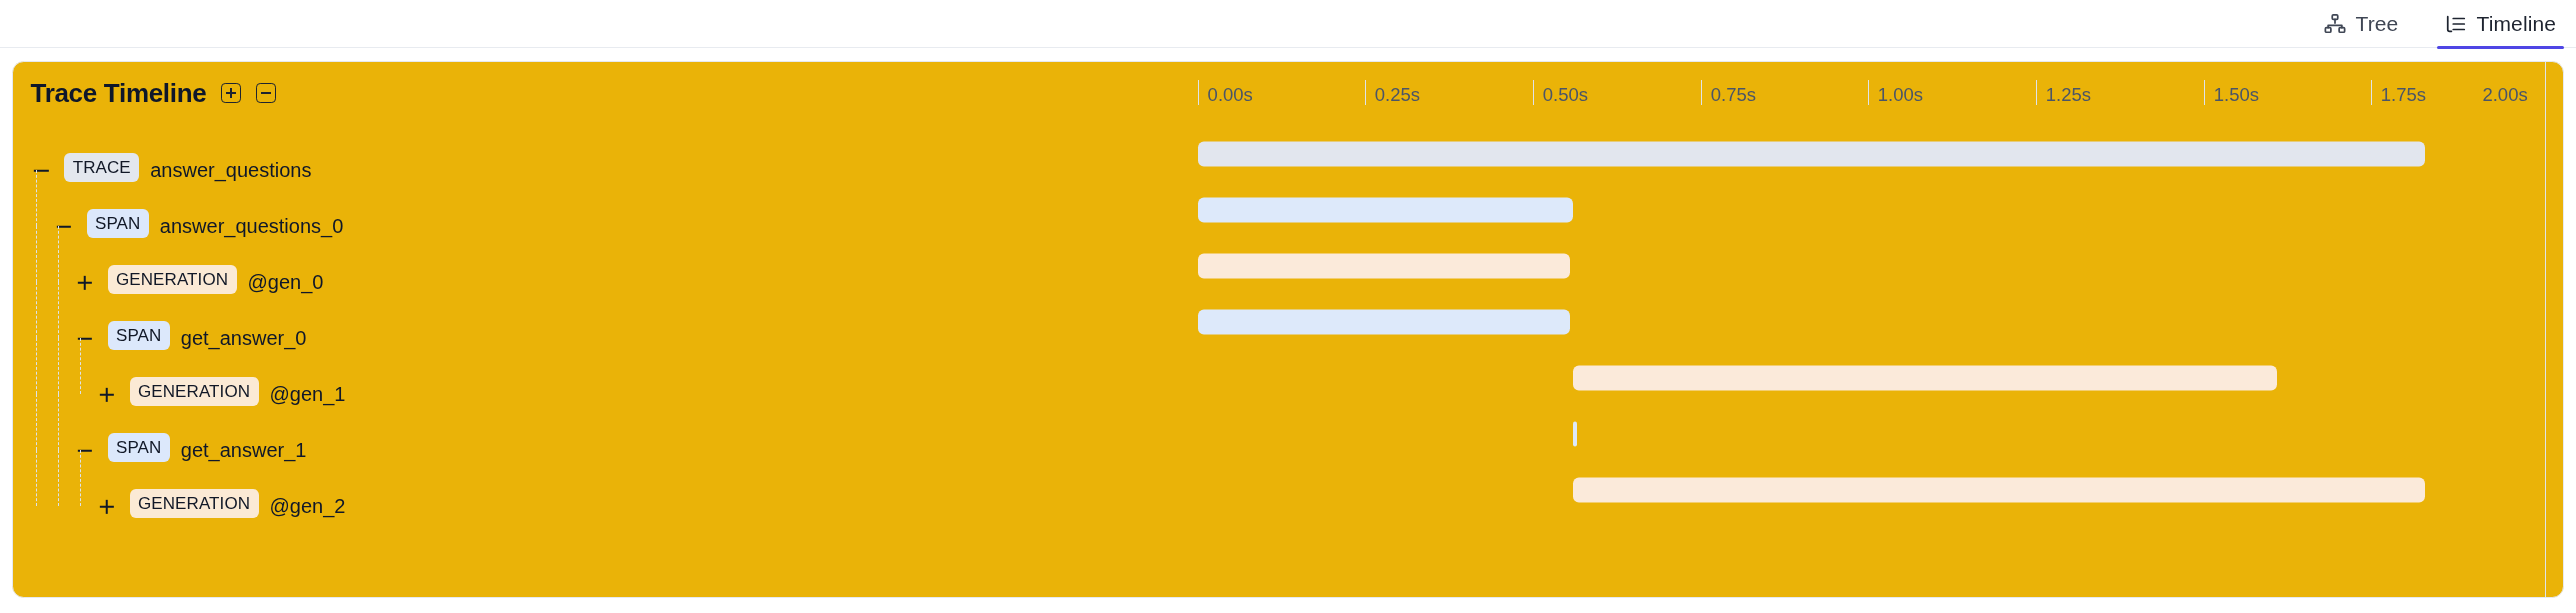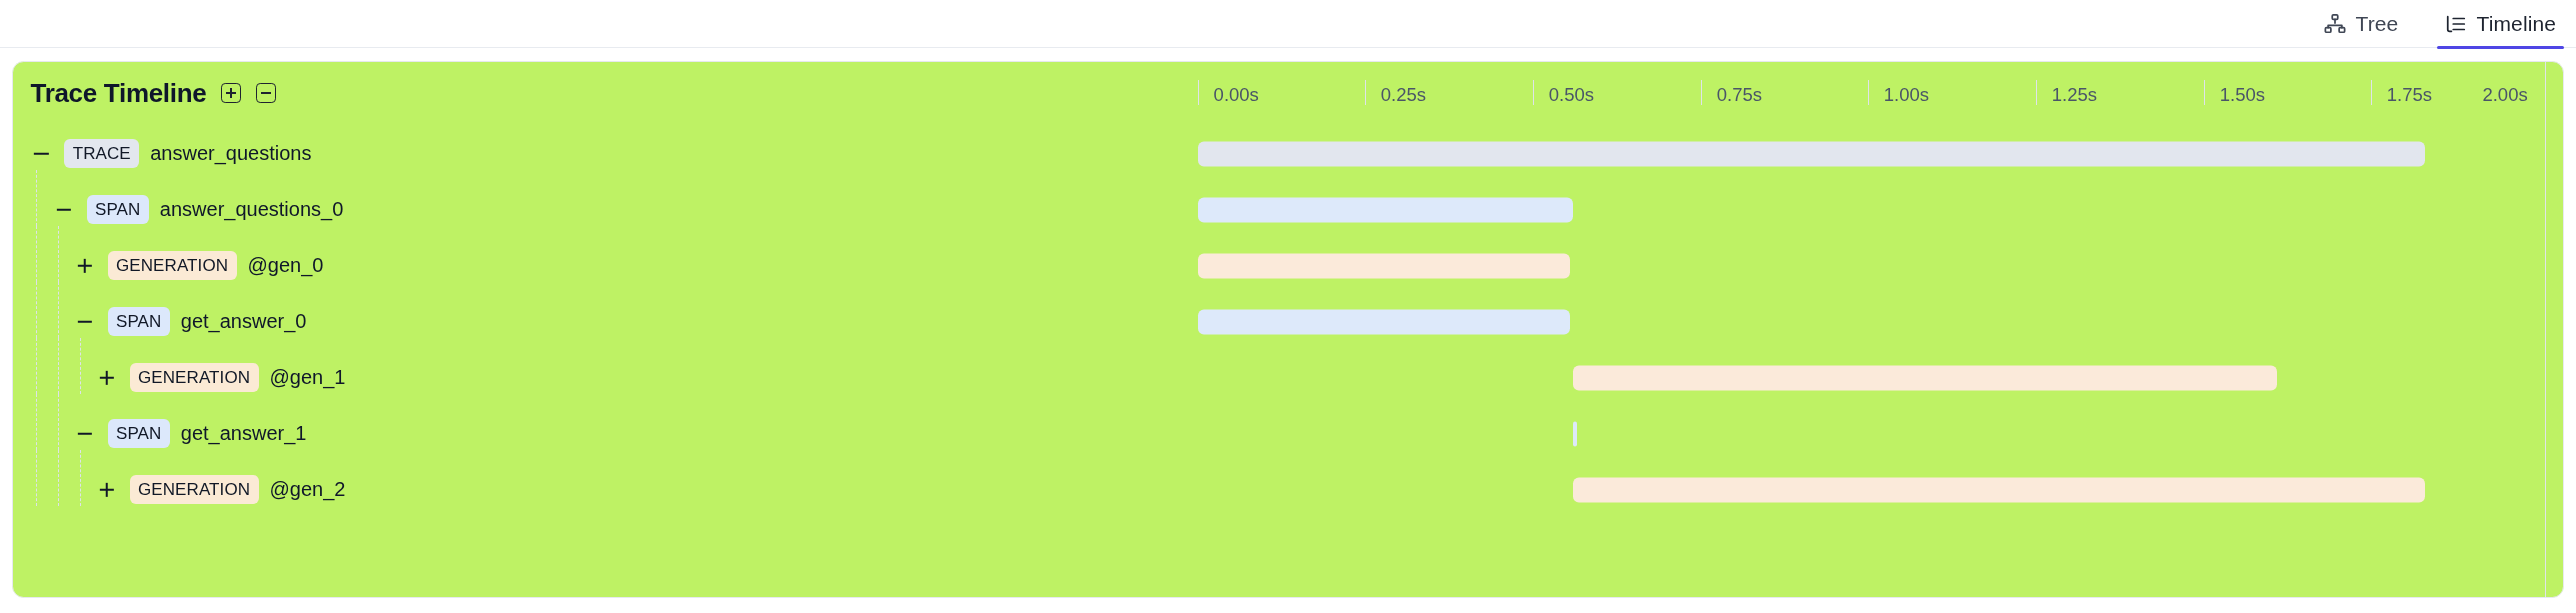--- a/index.html
+++ b/index.html
@@ -43,21 +43,21 @@
     background: #4f46e5;
     border-radius: 1.7px;
   }
   .tab-icon { display: flex; align-items: center; }
 
   
   .card {
     margin: 12.6px 11.8px 0 11.8px;
     border: 1.3px solid #e6e9ef;
     border-radius: 11.8px;
-    background: #bef264;
+    background: #eab308;
     height: 537px;
     overflow: hidden;
     position: relative;
   }
 
   
   .card-head {
     display: flex;
     align-items: flex-start;
     height: 64px;
@@ -109,42 +109,42 @@
     height: 37px;
   }
   .axis-tick .tick-line {
     position: absolute;
     left: 0; top: 0;
     width: 1.7px; height: 25px;
     background: #dfe3ea;
   }
   .axis-tick .tick-label {
     position: absolute;
-    left: 16px; top: 4.2px;
+    left: 10px; top: 4.2px;
     font-size: 18.5px;
     color: #4a5568;
     white-space: nowrap;
   }
   .axis-tick.last .tick-label { left: auto; right: 18.5px; }
 
   
   .rows { position: relative; }
   .row {
     position: relative;
     height: 56px;
     display: flex;
     align-items: center;
   }
   .row-left {
     width: 1173px;
     flex: none;
     position: relative;
     height: 56px;
     display: flex;
-    align-items: center;
+    align-items: flex-end;
   }
   .guide {
     position: absolute;
     top: -11.8px;
     width: 1.7px;
     height: 56px;
     border-left: 1.7px dashed #dde2ea;
   }
   .toggle {
     position: relative;

